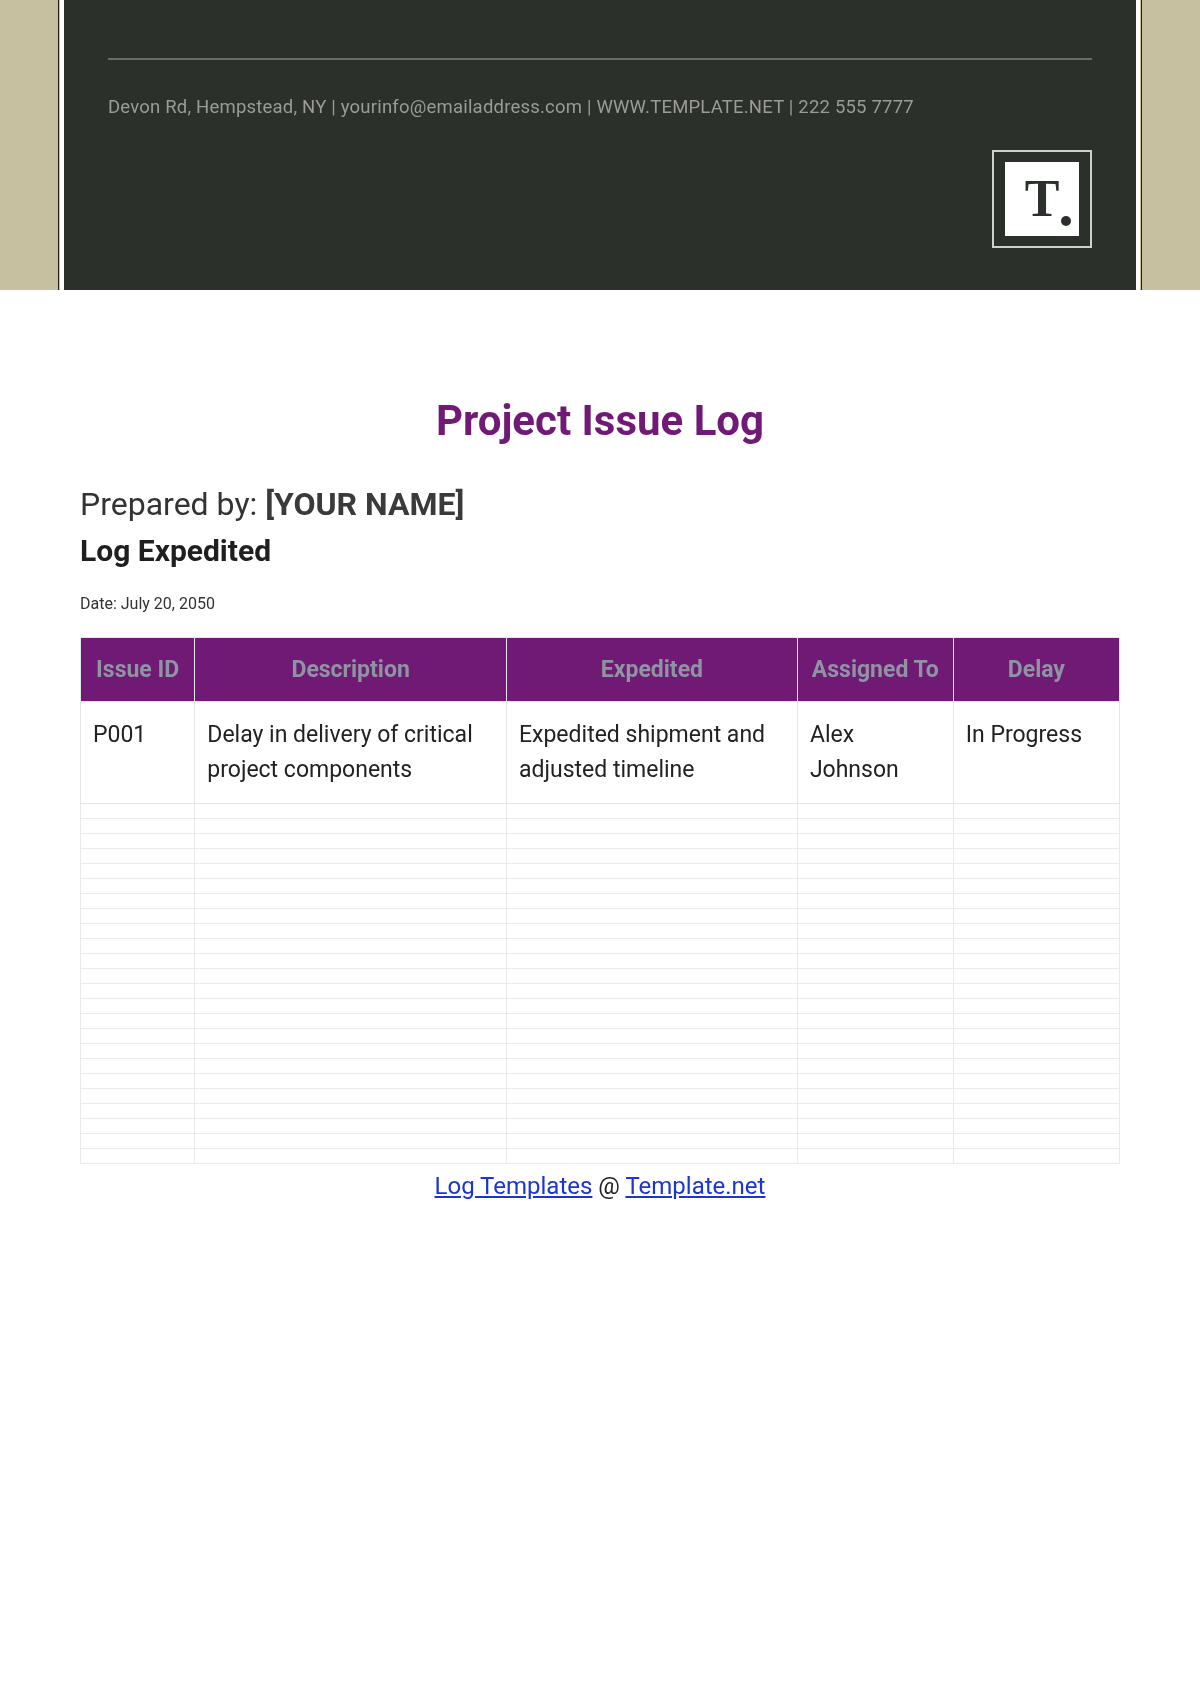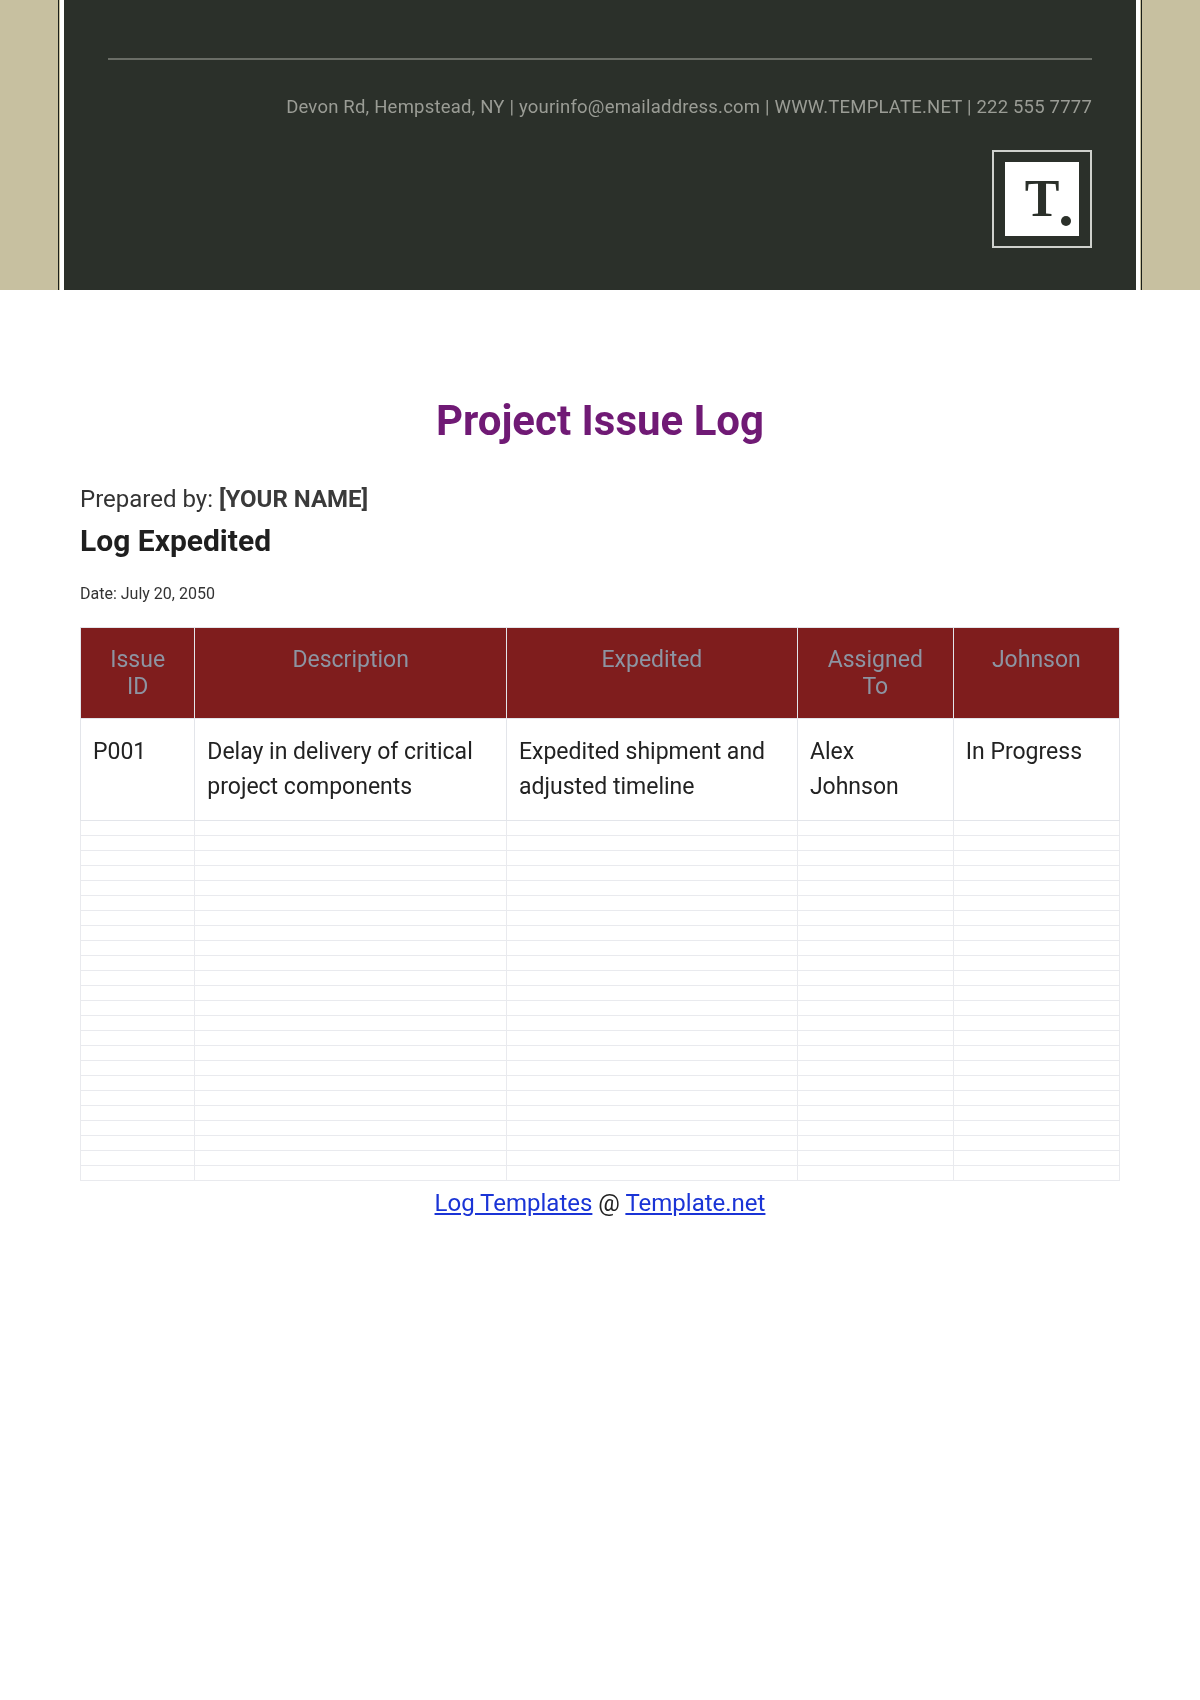--- a/index.html
+++ b/index.html
@@ -18,21 +18,20 @@
     justify-content: center;
   }
   .topband-dark {
     position: relative;
     width: 1080px;
     height: 290px;
     background: #2b302a;
     border-left: 4px solid #ffffff;
     border-right: 4px solid #ffffff;
     padding: 58px 44px 0 44px;
-    text-align: right;
   }
   .topband-dark::before,
   .topband-dark::after {
     content: "";
     position: absolute;
     top: 0;
     width: 1px;
     height: 100%;
     background: #1a1f19;
   }
@@ -91,21 +90,21 @@
     padding: 106px 20px 0 20px;
   }
   h1.title {
     font-size: 42px;
     font-weight: 700;
     text-align: center;
     color: #701a75;
     margin-bottom: 40px;
   }
   .prep {
-    font-size: 24px;
+    font-size: 32px;
     color: #333;
     margin-bottom: 10px;
   }
   .prep .placeholder { font-weight: 700; color: #3a3a3a; }
   h2.section {
     font-size: 30px;
     font-weight: 700;
     color: #1f1f1f;
     margin-top: 4px;
     margin-bottom: 26px;
@@ -115,25 +114,25 @@
     color: #333;
     margin-bottom: 24px;
   }
   table.issues {
     width: 100%;
     border-collapse: collapse;
     border: 1px solid #e3e5ea;
     font-size: 23px;
   }
   table.issues th {
-    background: #7f1d1d;
+    background: #701a75;
     color: #8d94a2;
-    font-weight: 400;
+    font-weight: 700;
     text-align: center;
-    padding: 18px 25px;
+    padding: 18px 10px;
     border: 1px solid #e3e5ea;
     vertical-align: top;
   }
   table.issues td {
     padding: 16px 12px;
     border: 1px solid #e3e5ea;
     vertical-align: top;
     color: #222;
     line-height: 1.5;
   }
@@ -182,21 +181,21 @@
     <span>Date: </span><span>July 20, 2050</span>
   </p>
 
   <table class="issues">
     <thead>
       <tr>
         <th style="width:11%">Issue ID</th>
         <th style="width:30%">Description</th>
         <th style="width:28%">Expedited</th>
         <th style="width:15%">Assigned To</th>
-        <th style="width:16%">Johnson</th>
+        <th style="width:16%">Delay</th>
       </tr>
     </thead>
     <tbody id="issue-body">
         <tr>
           <td>P001</td>
           <td>Delay in delivery of critical project components</td>
           <td>Expedited shipment and adjusted timeline</td>
           <td>Alex Johnson</td>
           <td>In Progress</td>
         </tr>

